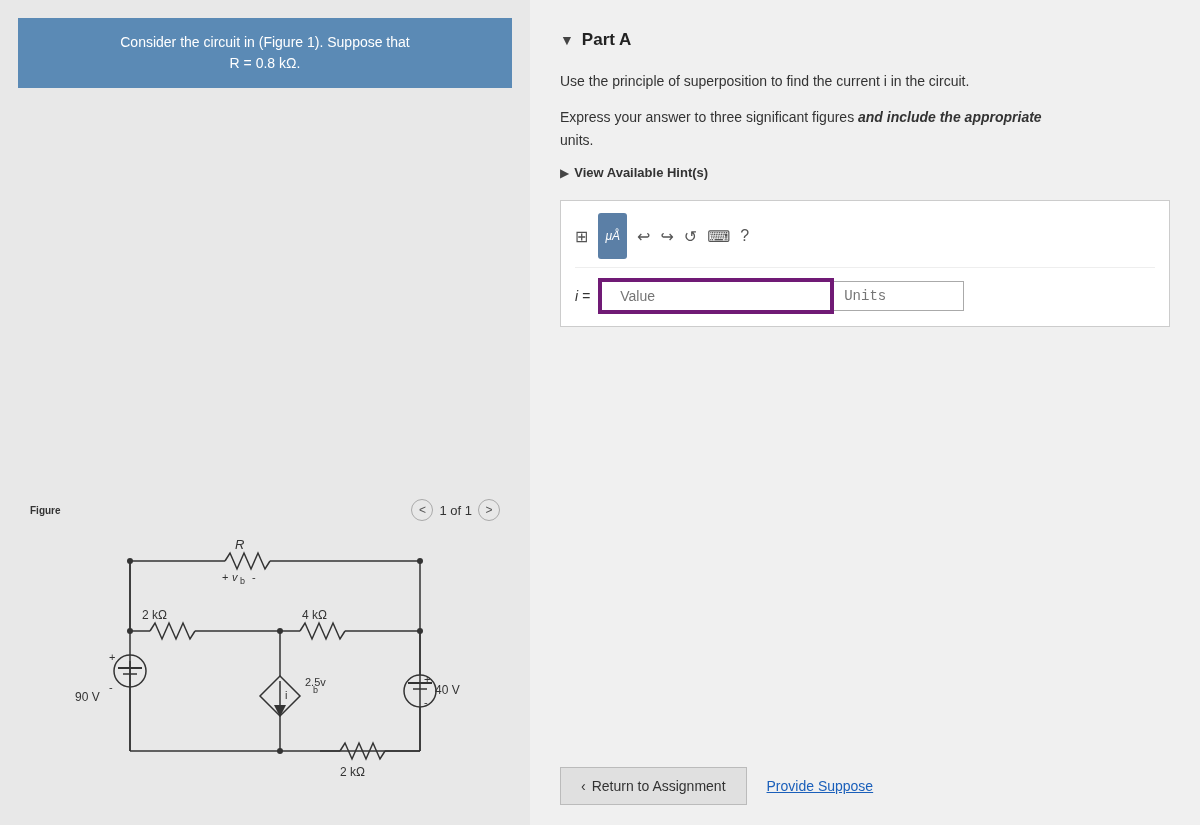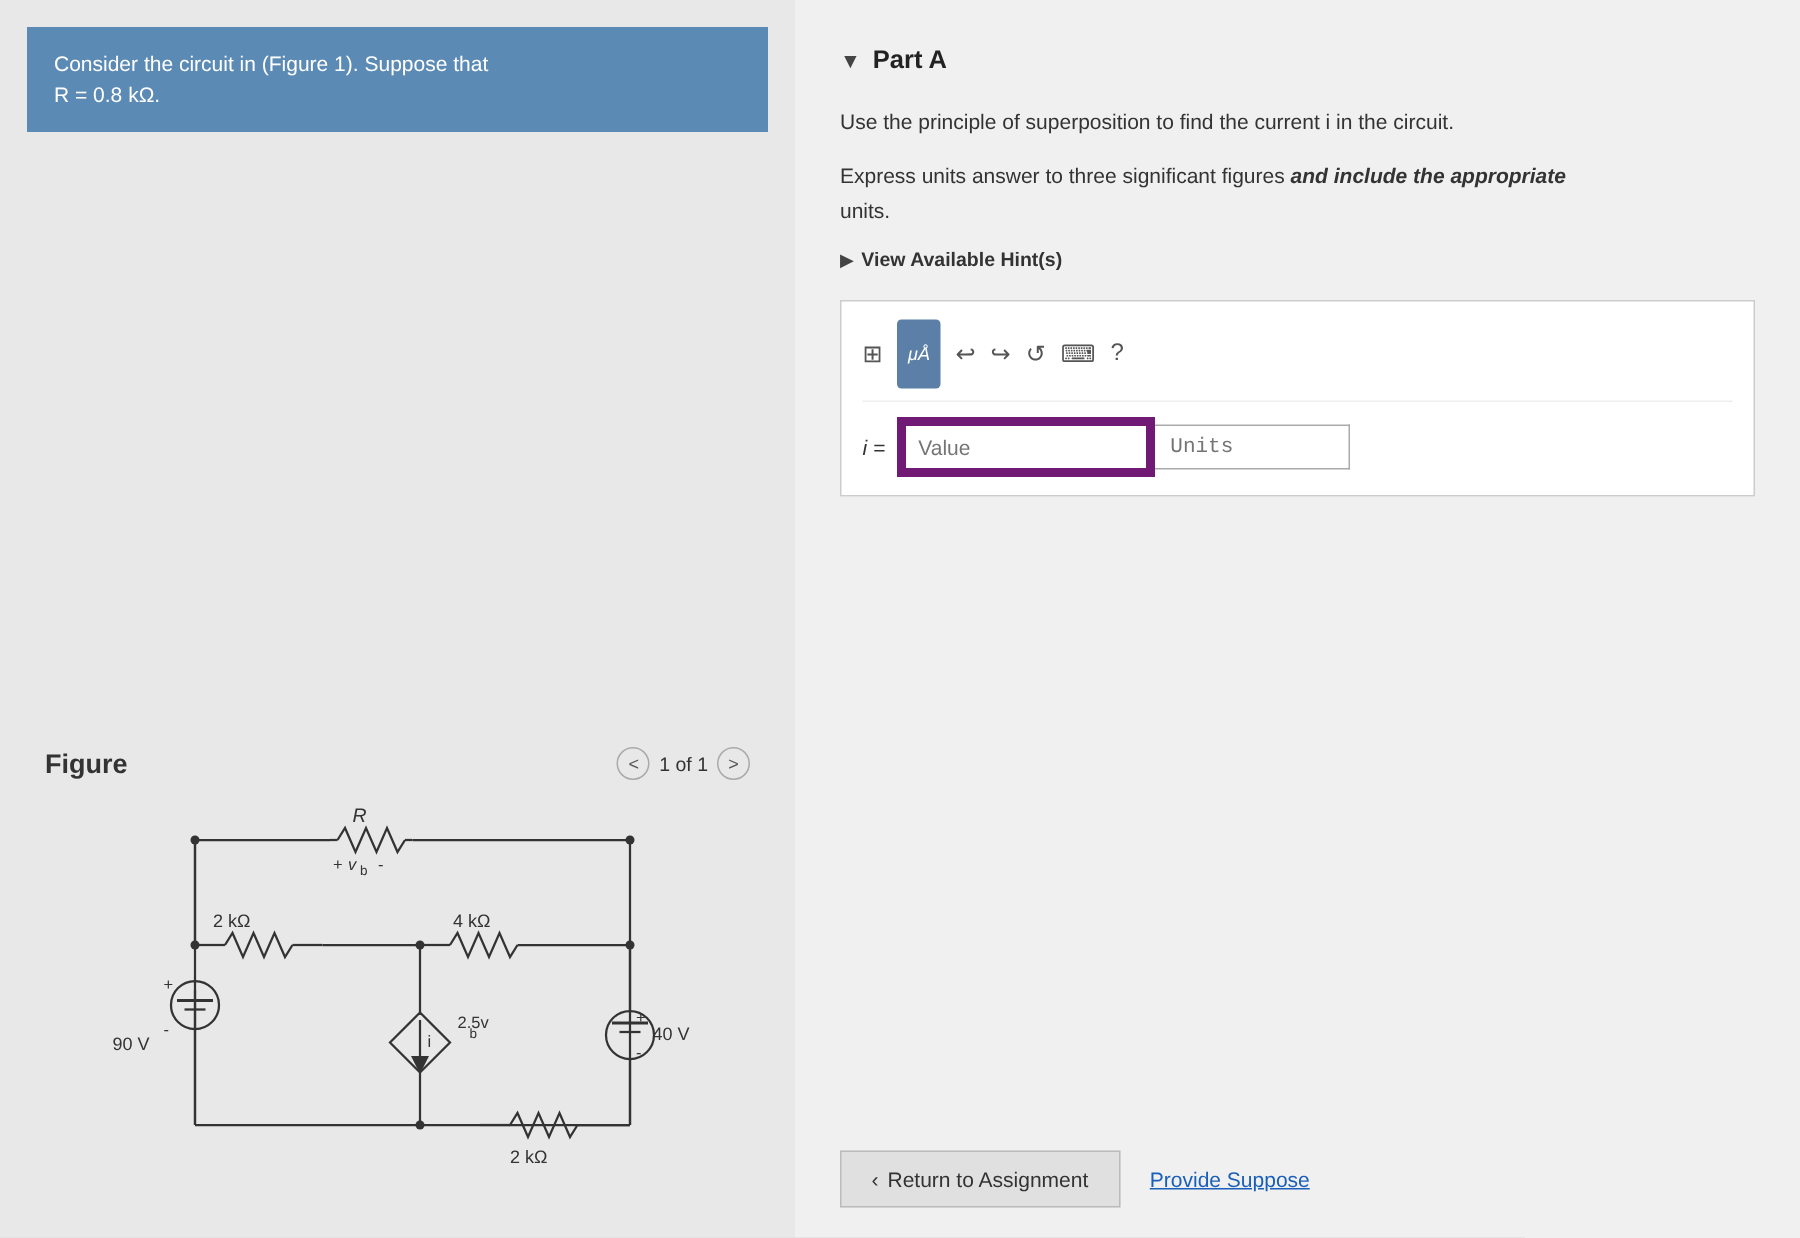--- a/index.html
+++ b/index.html
@@ -22,20 +22,21 @@
       position: relative;
     }
 
     .problem-statement {
       background: #5b8ab5;
       color: white;
       padding: 14px 18px;
       font-size: 14px;
       line-height: 1.5;
       margin: 18px 18px 0 18px;
+      text-align: center;
     }
 
     .figure-area {
       flex: 1;
       display: flex;
       flex-direction: column;
       align-items: flex-start;
       justify-content: flex-end;
       padding: 20px 30px 30px 30px;
       position: relative;
@@ -43,21 +44,21 @@
 
     .figure-label-row {
       display: flex;
       align-items: center;
       justify-content: space-between;
       width: 100%;
       margin-bottom: 10px;
     }
 
     .figure-label {
-      font-size: 18px;
+      font-size: 10px;
       font-weight: bold;
       color: #333;
     }
 
     .pagination {
       display: flex;
       align-items: center;
       gap: 6px;
       font-size: 13px;
       color: #333;
@@ -180,24 +181,24 @@
     }
 
     .i-equals {
       font-size: 14px;
       color: #333;
       margin-right: 8px;
       font-style: italic;
     }
 
     .value-input {
-      border: 6px solid #701a75;
-      padding: 6px 8px;
-      font-size: 14px;
-      width: 172px;
+      border: 4px solid #701a75;
+      padding: 6px 18px;
+      font-size: 14px;
+      width: 236px;
       color: #999;
       outline: none;
     }
 
     .units-input {
       border: 1px solid #aaa;
       border-left: none;
       padding: 6px 10px;
       font-size: 14px;
       width: 130px;
@@ -361,21 +362,21 @@
 
 <div class="right-panel">
   <div class="part-header">
     <span class="part-triangle">▼</span>
     <span class="part-title">Part A</span>
   </div>
 
   <div class="question-text">Use the principle of superposition to find the current i in the circuit.</div>
 
   <div class="question-text">
-    <span>Express units answer to three significant figures </span><span class="question-bold">and include the appropriate</span>
+    <span>Express your answer to three significant figures </span><span class="question-bold">and include the appropriate</span>
     <br>
     <span>units.</span>
   </div>
 
   <div class="hint-row">
     <span class="hint-triangle">▶</span>
     <span class="hint-text">View Available Hint(s)</span>
   </div>
 
   <div class="answer-box">

